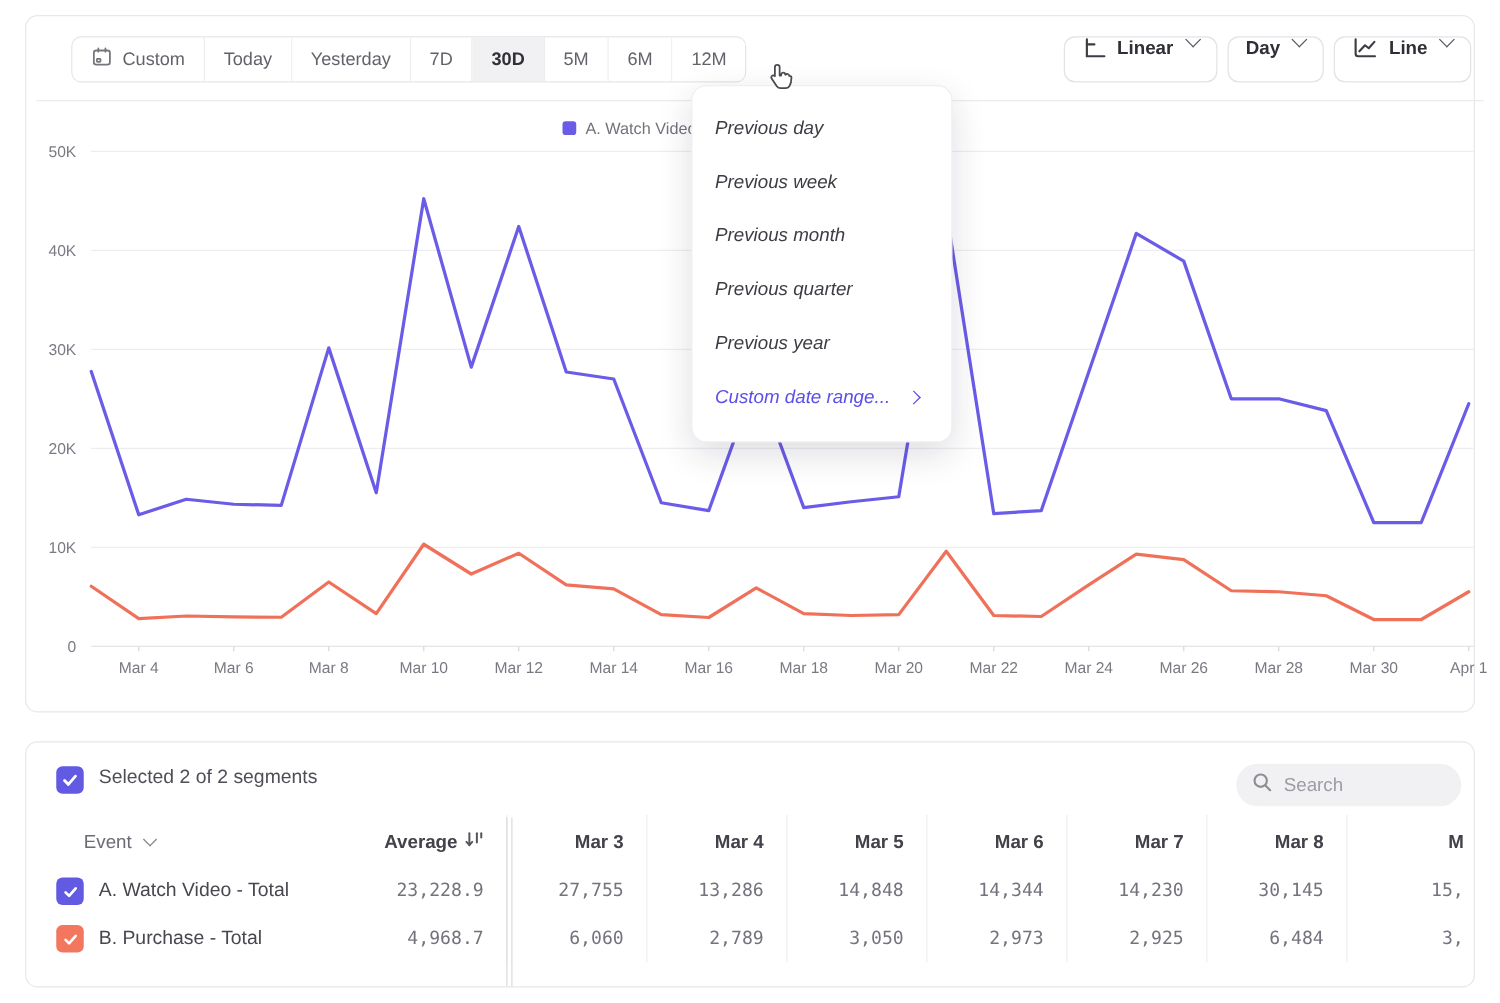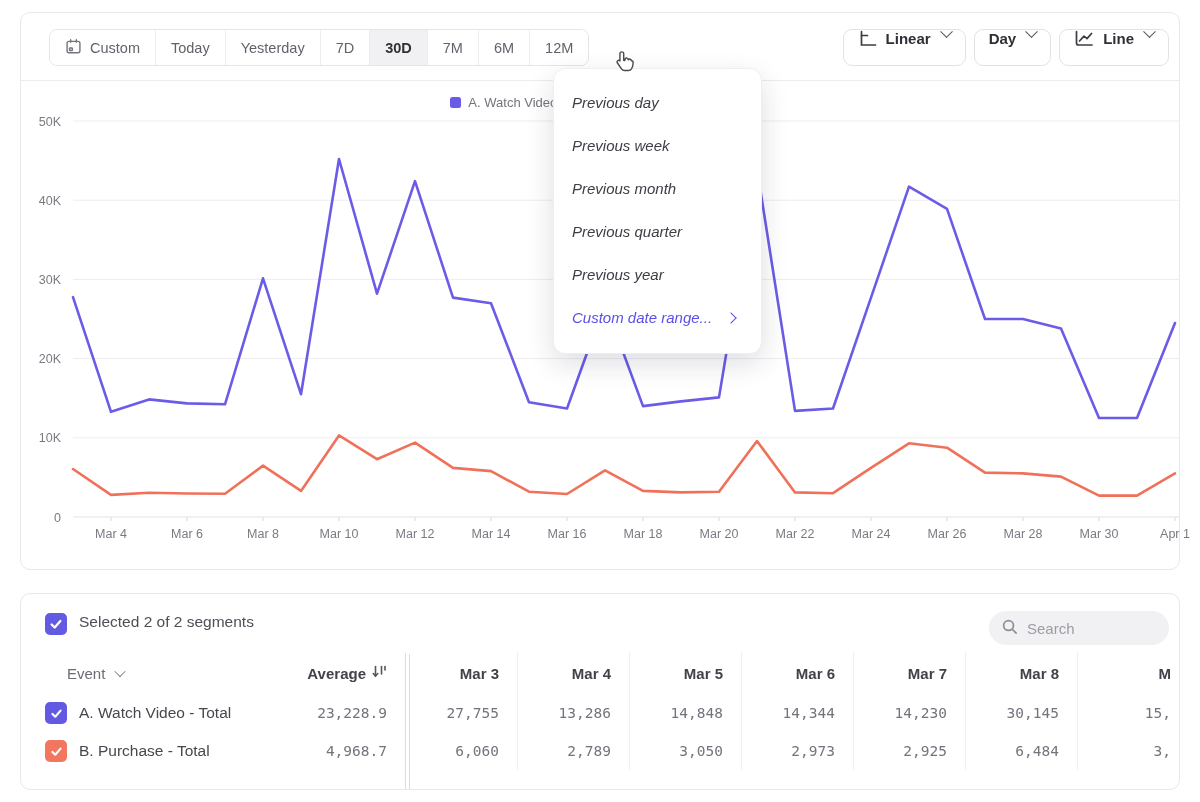--- a/index.html
+++ b/index.html
@@ -2,21 +2,21 @@
 <html><head>
 <meta charset="utf-8">
 <style>
   * { margin:0; padding:0; box-sizing:border-box; }
   html,body { width:1200px; height:802px; background:#fff; font-family:"Liberation Sans", sans-serif; overflow:hidden; }
   .card { position:absolute; background:#fff; border:1px solid #e8e8ec; border-radius:10px; }
   #card-chart { left:20px; top:12px; width:1160px; height:558px; }
   #card-table { left:20px; top:593px; width:1160px; height:197px; overflow:hidden; }
 
   
-  .toolbar { position:absolute; left:0; top:0; width:100%; height:68px; border-bottom:1px solid #ececef; }
+  .toolbar { position:absolute; left:8px; top:0; width:100%; height:68px; border-bottom:1px solid #ececef; }
   .seg { position:absolute; left:28px; top:16px; height:37px; display:flex; align-items:stretch; border:1px solid #e5e5e8; border-radius:8px; overflow:hidden; background:#fff; }
   .seg-item { display:flex; align-items:center; gap:8px; padding:0 15px; font-size:14.5px; color:#62626b; border-right:1px solid #ededf0; cursor:pointer; white-space:nowrap; background:#fff; }
   .seg-item:last-child { border-right:none; }
   .seg-item.selected { background:#f1f1f3; color:#303036; font-weight:700; }
   .btn { display:flex; align-items:flex-start; gap:9px; height:37px; padding:0 14px; border:1px solid #e3e3e7; border-radius:9px; background:#fff; font-size:15px; font-weight:600; color:#2f2f36; cursor:pointer; }
   .right-group { position:absolute; right:10px; top:16px; display:flex; gap:8px; }
   .chev { width:9px; height:9px; border-right:1.8px solid #55555e; border-bottom:1.8px solid #55555e; transform:rotate(45deg) translate(-2px,-2px); margin-left:2px; }
   #compare-btn { position:absolute; left:536px; top:16px; height:38px; padding:0 23px; display:flex; align-items:center; background:#ddd6f8; border:1.5px solid #a195ef; border-radius:9px; color:#4338d6; font-size:15px; font-weight:700; cursor:pointer; z-index:40; }
 
   
@@ -79,21 +79,21 @@
         <div class="seg-item">
           <span>Yesterday</span>
         </div>
         <div class="seg-item">
           <span>7D</span>
         </div>
         <div class="seg-item selected">
           <span>30D</span>
         </div>
         <div class="seg-item">
-          <span>7M</span>
+          <span>5M</span>
         </div>
         <div class="seg-item">
           <span>6M</span>
         </div>
         <div class="seg-item">
           <span>12M</span>
         </div>
       </div>
     <div class="right-group">
       <button class="btn">

